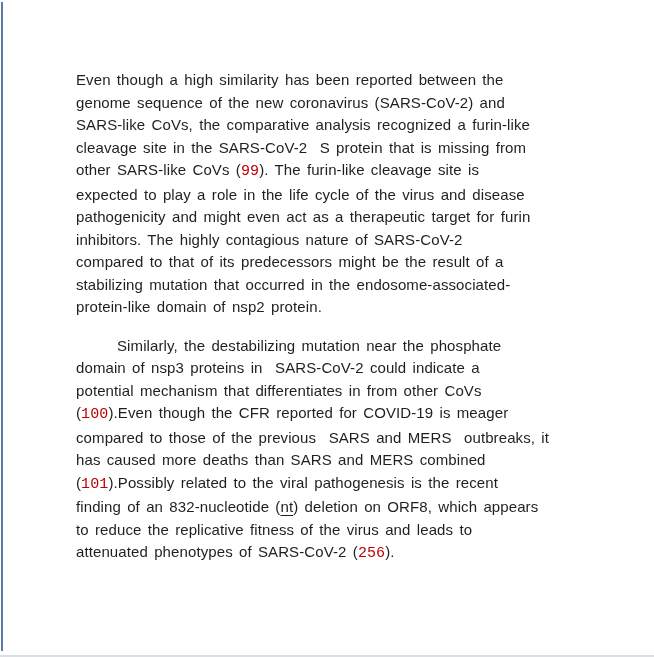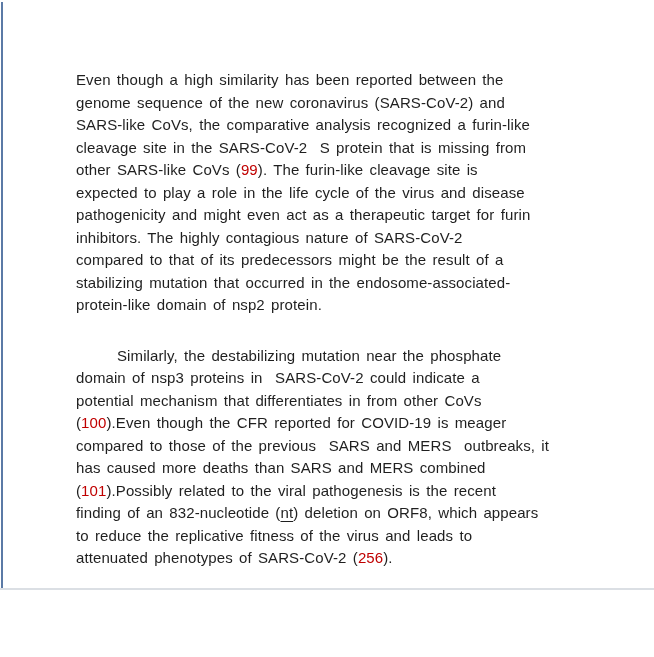--- a/index.html
+++ b/index.html
@@ -1,19 +1,19 @@
 <!DOCTYPE html>
 <html style="--rule-color: #5b7aa6; --edge-color: #dbdfe4; --text-color: #1f1f1f; --citation-color: #c00000;"><head>
 <meta charset="utf-8">
 <style>
   html, body { margin: 0; padding: 0; background: #ffffff; }
   .screen {
     position: relative;
     width: 654px;
-    height: 590px;
+    height: 657px;
     background: #ffffff;
     overflow: hidden;
     font-family: "Liberation Sans", sans-serif;
   }
   .left-rule {
     position: absolute;
     left: 1px;
     top: 2px;
     width: 2px;
     height: 649px;
@@ -31,24 +31,24 @@
     position: absolute;
     left: 76px;
     top: 69px;
     font-size: 15px;
     line-height: 22.5px;
     letter-spacing: 0.1px;
     word-spacing: 2px;
     color: var(--text-color, #1f1f1f);
     white-space: pre;
   }
-  .para + .para { margin-top: 28px; }
+  .para + .para { margin-top: 16px; }
   .line { white-space: pre; }
   .line.indented { padding-left: 41px; }
-  .citation { color: var(--citation-color, #c00000); }
+  .citation { color: var(--citation-color, #c00000); font-family: Liberation Mono, monospace; }
   .squiggle {
     text-decoration-line: underline;
     text-decoration-style: wavy;
     text-decoration-color: #d13438;
     text-decoration-thickness: 1px;
     text-underline-offset: 3px;
     text-decoration: underline;
   }
 </style>
 </head>

